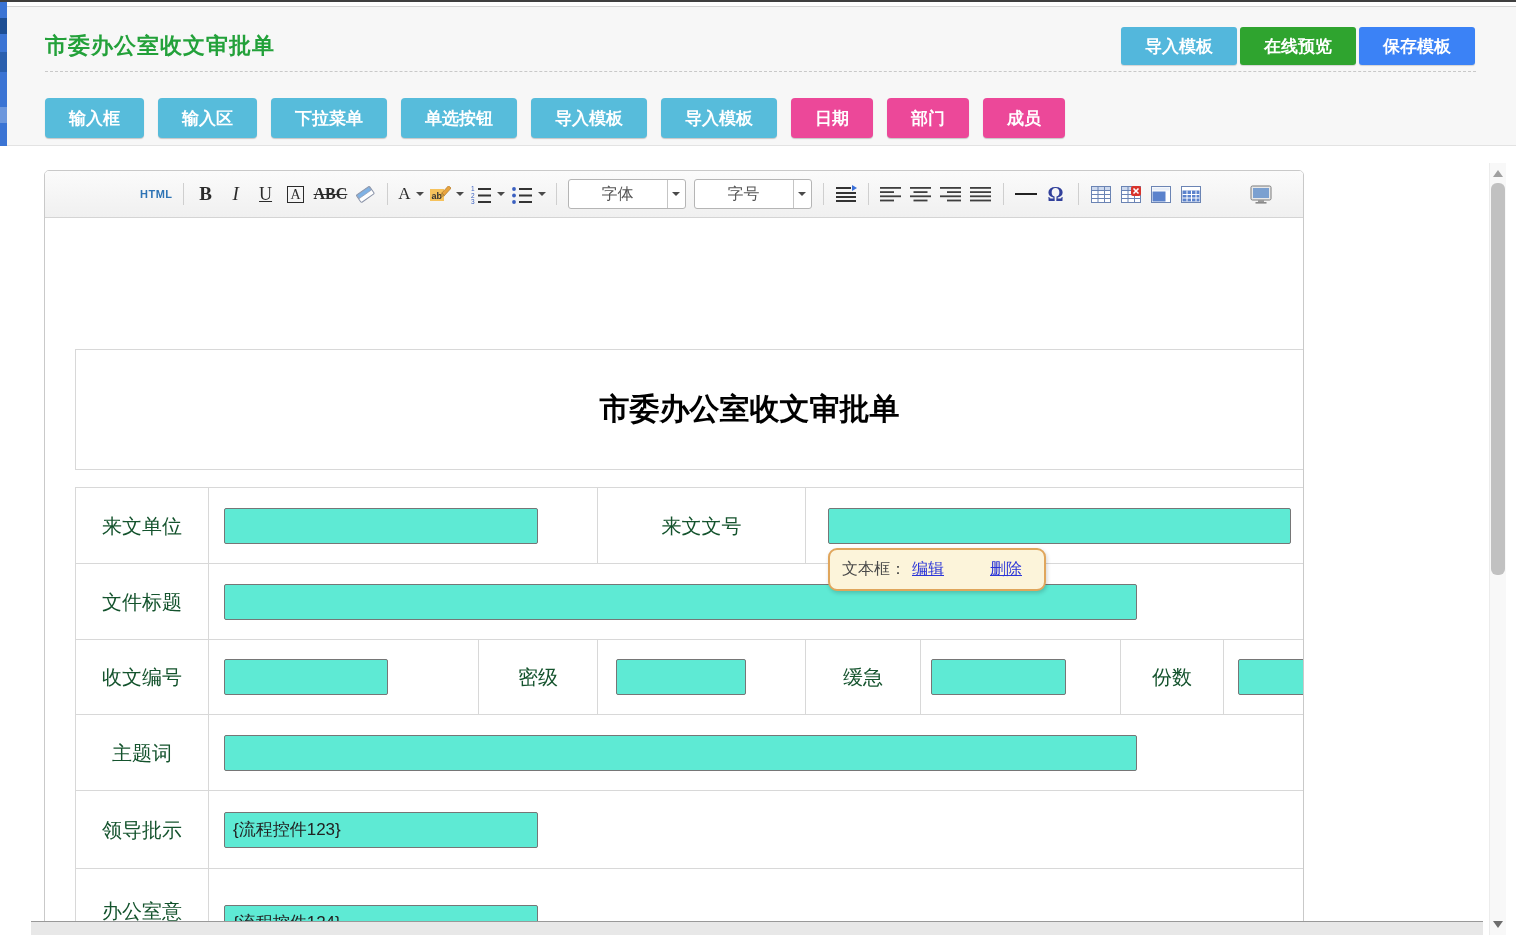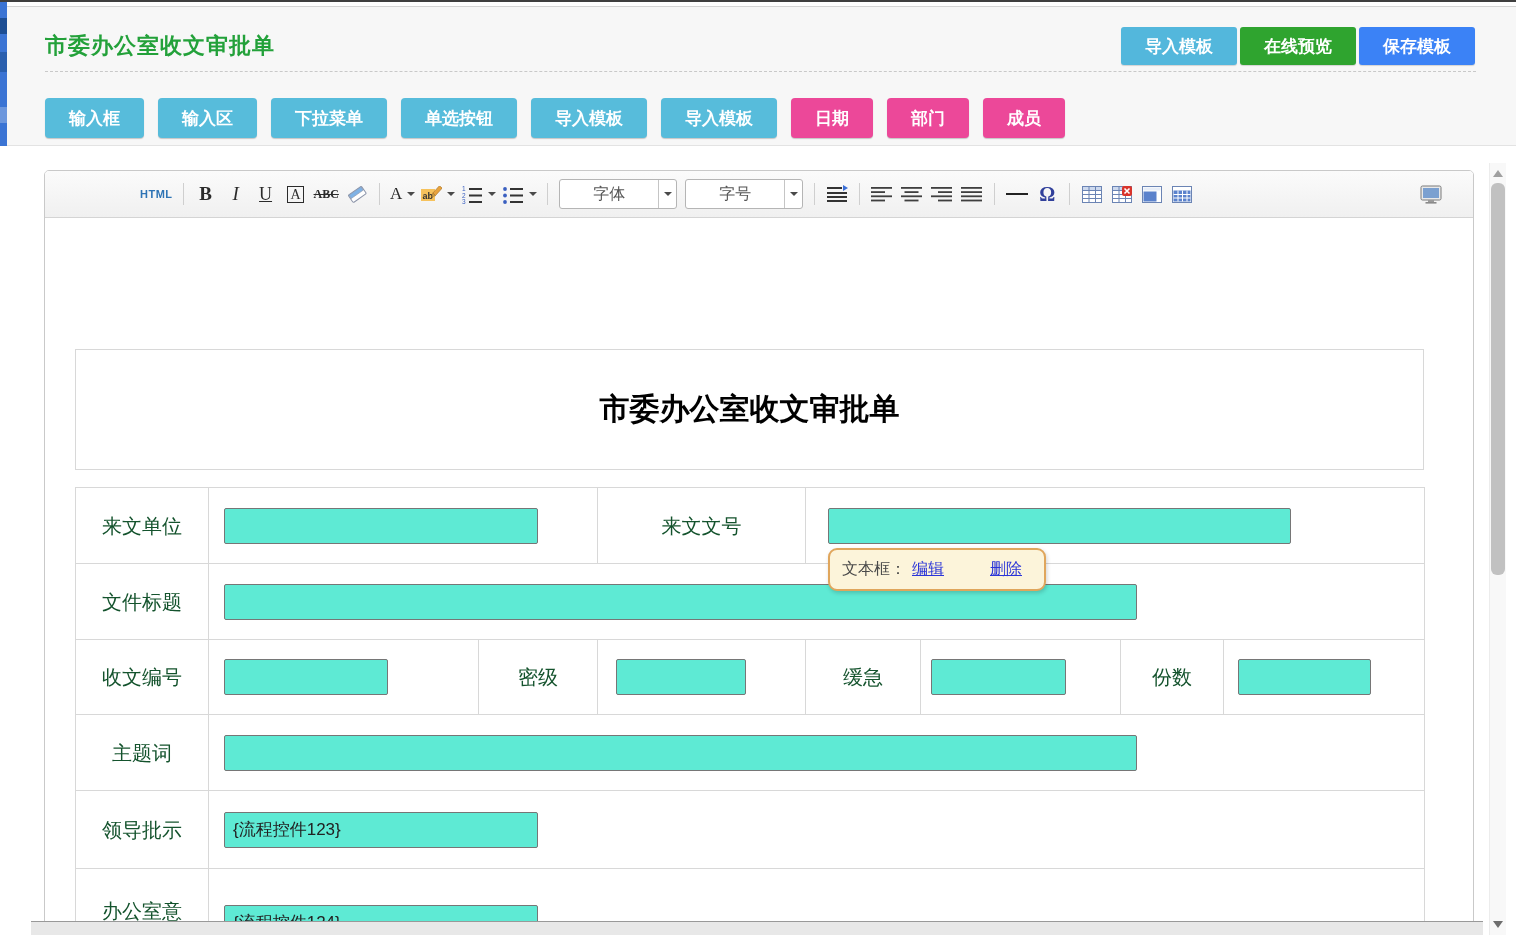--- a/index.html
+++ b/index.html
@@ -28,36 +28,36 @@
   .hbtn.preview { background:#2fa42f; }
   .hbtn.save { background:#3b82f6; }
   .component-row { position:absolute; left:38px; top:91px; display:flex; gap:14px; }
   .cbtn { height:40px; padding:0 24px; border:none; border-radius:4px; color:#fff;
           font-size:17px; font-weight:bold; display:flex; align-items:center; cursor:pointer;
           box-shadow:0 1px 1px rgba(0,0,0,.2); }
   .cbtn.info { background:#57bcdb; }
   .cbtn.primary { background:#ec4899; }
 
   
-  .editor { position:absolute; left:44px; top:170px; width:1430px; height:752px;
+  .editor { position:absolute; left:44px; top:170px; width:1260px; height:752px;
             border:1px solid #c9c9c9; border-radius:5px 5px 0 0; background:#fff; }
   .etoolbar { height:47px; display:flex; align-items:center; padding-left:92px;
               background:linear-gradient(#fbfbfb,#f0f0f0); border-bottom:1px solid #d4d4d4;
               border-radius:4px 4px 0 0; }
   .tbi { display:flex; align-items:center; justify-content:center; min-width:24px; height:26px;
          margin:0 3px; cursor:pointer; color:#2b2b2b; }
   .tb-sep { width:1px; height:22px; background:#cfcfcf; margin:0 7px; }
   .t-html { font-size:11px; font-weight:bold; color:#2e74b5; letter-spacing:.5px; }
   .t-serif { font-family:"Liberation Serif", serif; font-size:19px; }
   .t-bold { font-weight:bold; }
   .t-italic { font-style:italic; }
   .t-under { text-decoration:underline; font-size:18px; }
   .t-boxA { font-family:"Liberation Serif",serif; font-size:14px; border:1.5px solid #2b2b2b;
             padding:0 2px; line-height:15px; }
-  .t-abc { font-family:"Liberation Serif",serif; font-size:12px; font-weight:bold; text-decoration:line-through; }
+  .t-abc { font-family:"Liberation Serif",serif; font-size:16px; font-weight:bold; text-decoration:line-through; }
   .caret { width:0; height:0; border-left:4px solid transparent; border-right:4px solid transparent;
            border-top:4px solid #4a4a4a; margin-left:5px; }
   .tb-combo { display:flex; align-items:center; width:118px; height:30px; background:#fff;
               border:1px solid #b5b5b5; border-radius:3px; margin:0 4px; cursor:pointer; }
   .tb-combo .cmb-label { flex:1; text-align:center; font-size:16px; color:#555; }
   .tb-combo .cmb-btn { width:18px; height:100%; border-left:1px solid #c5c5c5;
                        display:flex; align-items:center; justify-content:center; }
   .tb-combo .cmb-btn .caret { margin-left:0; }
   .t-hr { width:22px; height:2px; background:#222; }
   .t-omega { font-size:20px; font-weight:bold; color:#31409b; font-family:"Liberation Serif",serif; }

